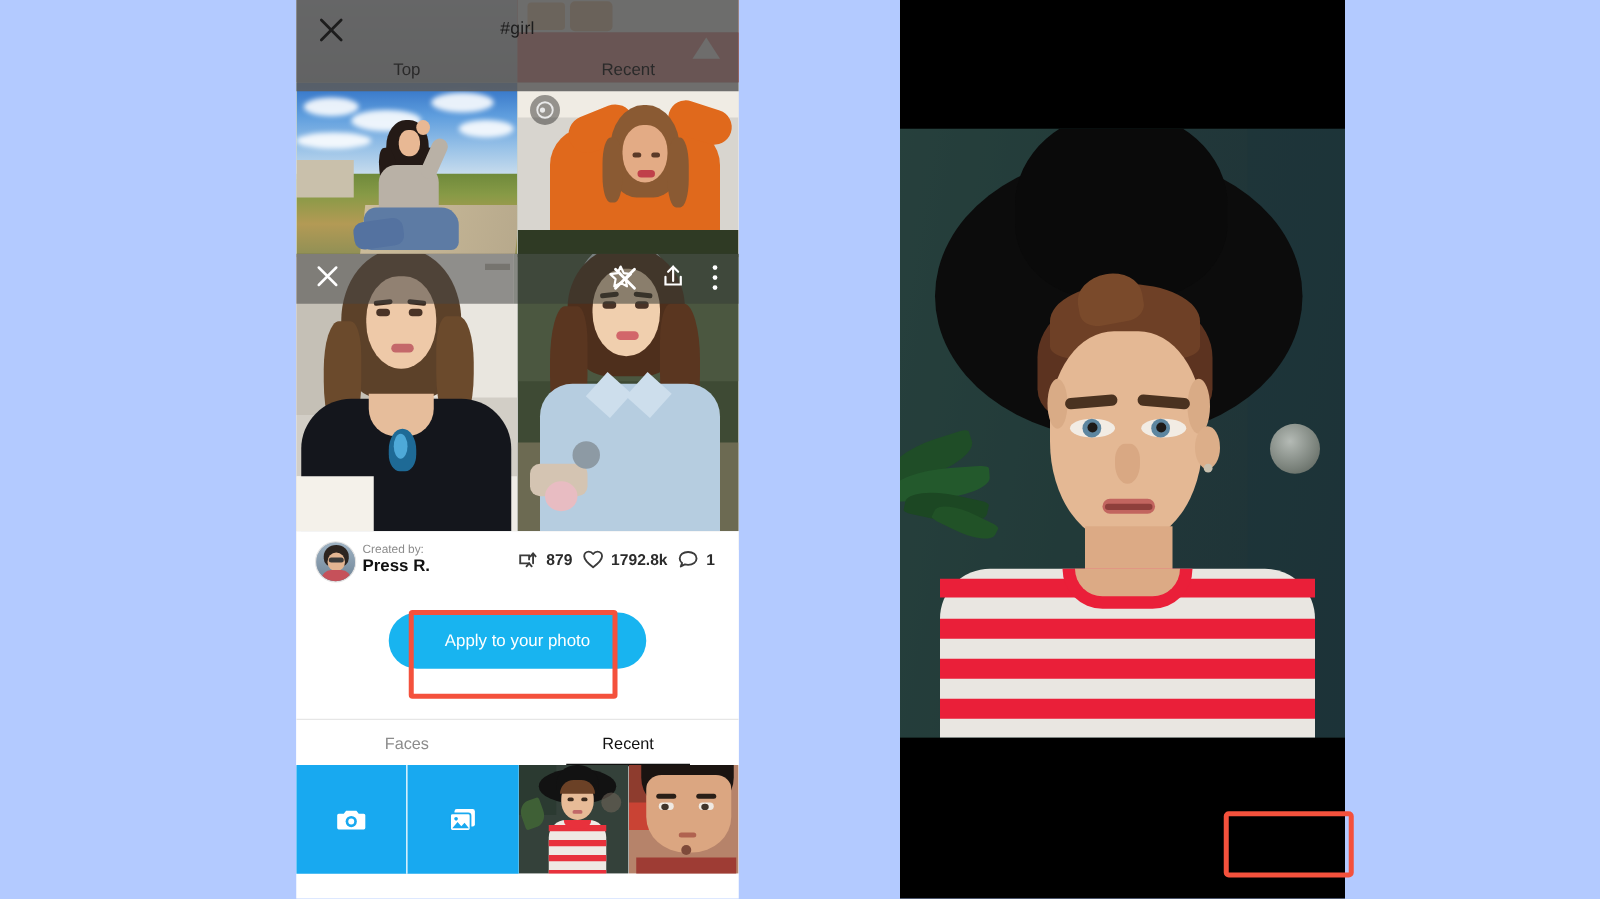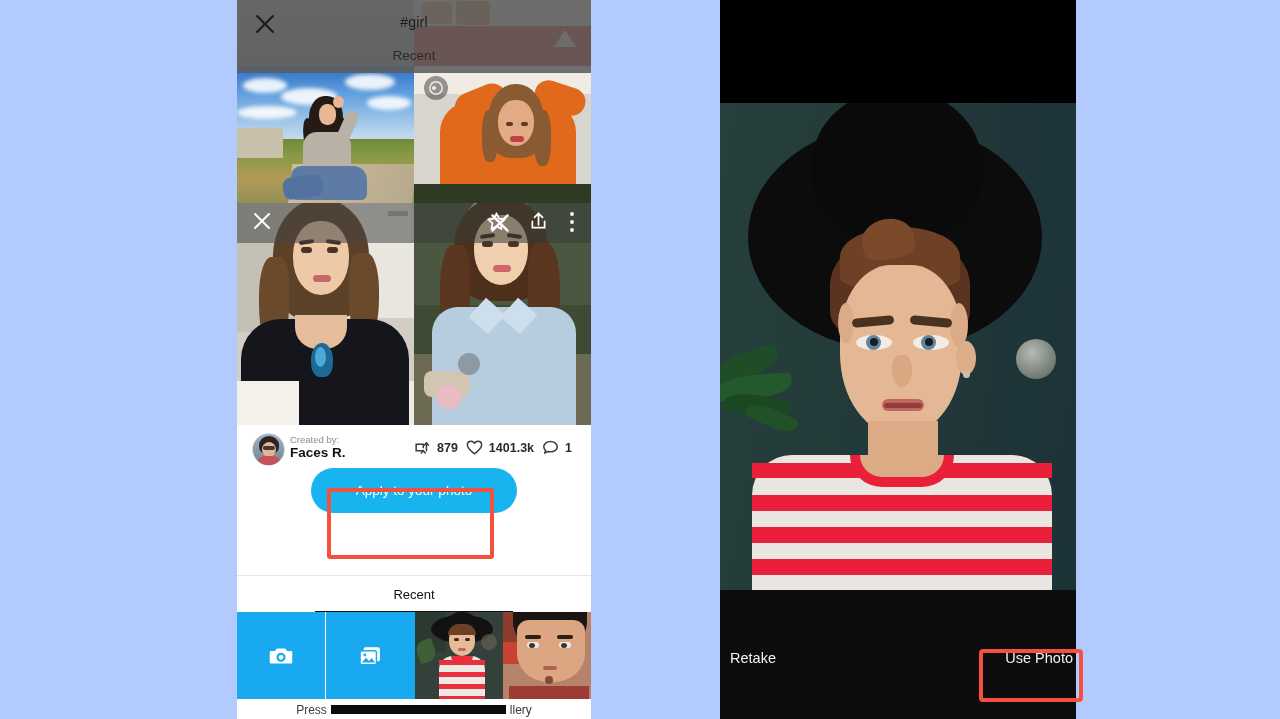--- a/index.html
+++ b/index.html
@@ -60,21 +60,21 @@
   .creator-row{position:absolute;left:0;top:425px;width:354px;height:47px;background:#fff;z-index:10;}
   .avatar{position:absolute;left:15px;top:8px;width:31px;height:31px;border-radius:50%;
     overflow:hidden;background:#9aa8b5;border:1px solid #e3e3e3;}
   .cb-label{position:absolute;left:53px;top:9px;font-size:9.5px;color:#8b8b8b;}
   .cb-name{position:absolute;left:53px;top:20px;font-size:13.5px;font-weight:bold;color:#111;}
   .stats{position:absolute;right:19px;top:13px;display:flex;align-items:center;gap:7px;}
   .stat{display:flex;align-items:center;gap:5px;}
   .stat span{font-size:12.5px;font-weight:bold;color:#2b2b2b;}
 
   
-  .apply-btn{position:absolute;left:311px;top:468px;width:206px;height:45px;border-radius:23px;
+  .apply-btn{position:absolute;left:311px;top:490px;width:206px;height:45px;border-radius:23px;
     background:#18b4f0;z-index:10;display:flex;align-items:center;justify-content:center;cursor:pointer;}
   .apply-btn span{font-size:13.5px;color:#fff;}
   .annot-apply{position:absolute;left:327px;top:488px;width:159px;height:63px;
     border:4px solid #f4513c;border-radius:3px;z-index:20;pointer-events:none;}
 
   
   .tabbar{position:absolute;left:0;top:575px;width:354px;height:37px;background:#fff;
     border-top:1px solid #e6e6e6;display:flex;z-index:10;}
   .btab{flex:1;display:flex;align-items:center;justify-content:center;position:relative;
     font-size:13px;color:#8c8c8c;cursor:pointer;}
@@ -250,50 +250,53 @@
 
   <div class="creator-row">
     <div class="avatar">
       <div style="position:absolute;inset:0;background:linear-gradient(#9fb3c4,#6f8496);"></div>
       <div style="position:absolute;left:6px;top:2px;width:20px;height:18px;background:#2c2420;border-radius:50% 50% 40% 40%;"></div>
       <div style="position:absolute;left:9px;top:8px;width:14px;height:15px;background:#e3b592;border-radius:50%;"></div>
       <div style="position:absolute;left:10px;top:12px;width:12px;height:4px;background:#3a3a3a;border-radius:2px;"></div>
       <div style="position:absolute;left:4px;top:22px;width:24px;height:12px;background:#c6515a;border-radius:8px 8px 0 0;"></div>
     </div>
     <div class="cb-label">Created by:</div>
-    <div class="cb-name">Faces R.</div>
+    <div class="cb-name">Press R.</div>
 
     <div class="stats">
       <div class="stat">
         <svg width="19" height="19" viewBox="0 0 24 24">
           <path d="M4 8 h9 v4 M4 8 v8 h9" fill="none" stroke="#3b3b3b" stroke-width="1.9" stroke-linecap="square"></path>
           <path d="M13 12 l-2.6 -3 M13 12 l2.6 -3" fill="none" stroke="#3b3b3b" stroke-width="1.9" stroke-linecap="round" transform="translate(0,4) rotate(180 13 12)"></path>
           <path d="M17 6 v10 M17 6 l-2.6 3 M17 6 l2.6 3" fill="none" stroke="#3b3b3b" stroke-width="1.9" stroke-linecap="round"></path>
           <path d="M4 16 l0 0" stroke="#3b3b3b"></path>
         </svg>
         <span>879</span>
       </div>
       <div class="stat">
         <svg width="19" height="19" viewBox="0 0 24 24">
           <path d="M12 20 C6 15.5 3 12.4 3 8.9 C3 6.2 5 4.2 7.6 4.2 C9.3 4.2 10.9 5.1 12 6.6 C13.1 5.1 14.7 4.2 16.4 4.2 C19 4.2 21 6.2 21 8.9 C21 12.4 18 15.5 12 20 Z" fill="none" stroke="#3b3b3b" stroke-width="1.9" stroke-linejoin="round"></path>
         </svg>
-        <span>1401.3k</span>
+        <span>1792.8k</span>
       </div>
       <div class="stat">
         <svg width="19" height="19" viewBox="0 0 24 24">
           <path d="M12 4.5 C17 4.5 20.5 7.4 20.5 11 C20.5 14.6 17 17.5 12 17.5 C10.8 17.5 9.7 17.35 8.7 17.07 L4.6 19.2 L5.9 15.6 C4.3 14.4 3.5 12.8 3.5 11 C3.5 7.4 7 4.5 12 4.5 Z" fill="none" stroke="#3b3b3b" stroke-width="1.9" stroke-linejoin="round"></path>
         </svg>
         <span>1</span>
       </div>
     </div>
   </div>
 
   <div style="position:absolute;left:0;top:472px;width:354px;height:103px;background:#fff;z-index:9;"></div>
 
   <div class="tabbar">
+    <div class="btab">
+      <span>Faces</span>
+    </div>
     <div class="btab active">
       <span>Recent</span>
     </div>
   </div>
 
   <div class="strip">
     <div class="strip-cell blue-tile">
       <svg width="30" height="30" viewBox="0 0 24 24">
         <path d="M4 8 h3.2 l1.5 -2 h6.6 l1.5 2 H20 a1 1 0 0 1 1 1 v8 a1 1 0 0 1 -1 1 H4 a1 1 0 0 1 -1 -1 V9 a1 1 0 0 1 1 -1 Z" fill="#fff"></path>
         <circle cx="12" cy="13" r="3.6" fill="#18a9f0"></circle>
@@ -342,34 +345,32 @@
         <div style="position:absolute;left:58px;top:31px;width:6px;height:5px;background:#40342a;border-radius:50%;"></div>
         <div style="position:absolute;left:22px;top:23px;width:16px;height:4px;background:#2a1f17;border-radius:3px;"></div>
         <div style="position:absolute;left:54px;top:23px;width:16px;height:4px;background:#2a1f17;border-radius:3px;"></div>
         <div style="position:absolute;left:40px;top:54px;width:14px;height:4px;background:#b0624f;border-radius:3px;"></div>
         <div style="position:absolute;left:42px;top:64px;width:8px;height:8px;background:#7e4a3a;border-radius:50%;"></div>
         <div style="position:absolute;left:6px;top:74px;width:80px;height:14px;background:#9e3c34;"></div>
       </div>
     </div>
   </div>
 
-  <div class="bottom-strip-txt">
-    <span class="bst">Press</span>
-    <span class="redact"></span>
-    <span class="bst">llery</span>
-  </div>
 
   <div class="scrim"></div>
   <div class="hdr-x">
     <svg width="28" height="28" viewBox="0 0 24 24">
         <path d="M5.2 5.2 L18.8 18.8 M18.8 5.2 L5.2 18.8" stroke="#1d1d1d" stroke-width="1.9" stroke-linecap="round"></path>
       </svg>
   </div>
   <div class="hdr-title">#girl</div>
   <div class="tabs-top">
+    <div class="tab-top">
+      <span>Top</span>
+    </div>
     <div class="tab-top">
       <span>Recent</span>
     </div>
   </div>
 </div>
 
 <div style="position:absolute;left:250px;top:209px;z-index:30;">
   <svg width="24" height="24" viewBox="0 0 24 24">
       <path d="M5 5 L19 19 M19 5 L5 19" stroke="#fff" stroke-width="2" stroke-linecap="round"></path>
     </svg>
@@ -446,18 +447,14 @@
       <div style="position:absolute;left:32px;top:352px;width:300px;height:140px;background:#e9e6e1;border-radius:40px 40px 0 0;"></div>
       <div style="position:absolute;left:32px;top:360px;width:300px;height:15px;background:#ea1f39;"></div>
       <div style="position:absolute;left:32px;top:392px;width:300px;height:16px;background:#ea1f39;"></div>
       <div style="position:absolute;left:32px;top:424px;width:300px;height:16px;background:#ea1f39;"></div>
       <div style="position:absolute;left:32px;top:456px;width:300px;height:16px;background:#ea1f39;"></div>
       <div style="position:absolute;left:130px;top:352px;width:104px;height:32px;background:#ea1f39;border-radius:0 0 52px 52px;"></div>
       <div style="position:absolute;left:140px;top:352px;width:84px;height:22px;background:#dcaa85;border-radius:0 0 42px 42px;"></div>
     </div>
   </div>
 
-  <div class="cam-bar">
-    <div class="retake">Retake</div>
-    <div class="usephoto">Use Photo</div>
-  </div>
 </div>
 <div class="annot-use"></div>
 
 </body></html>

